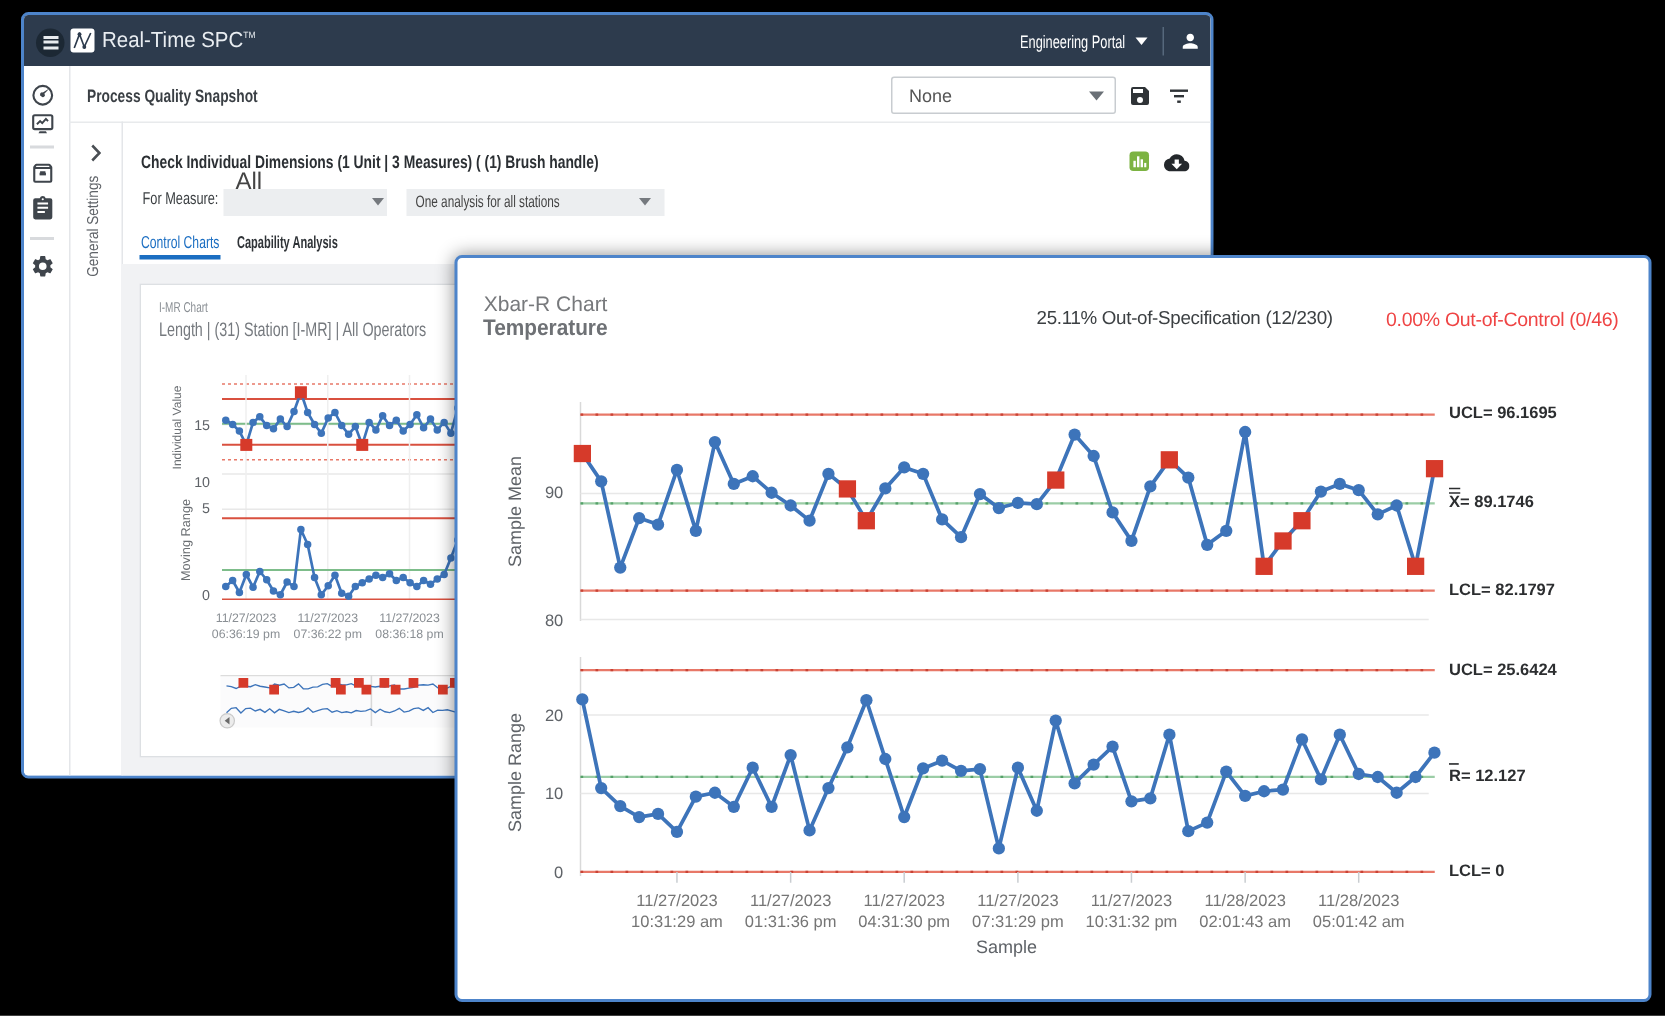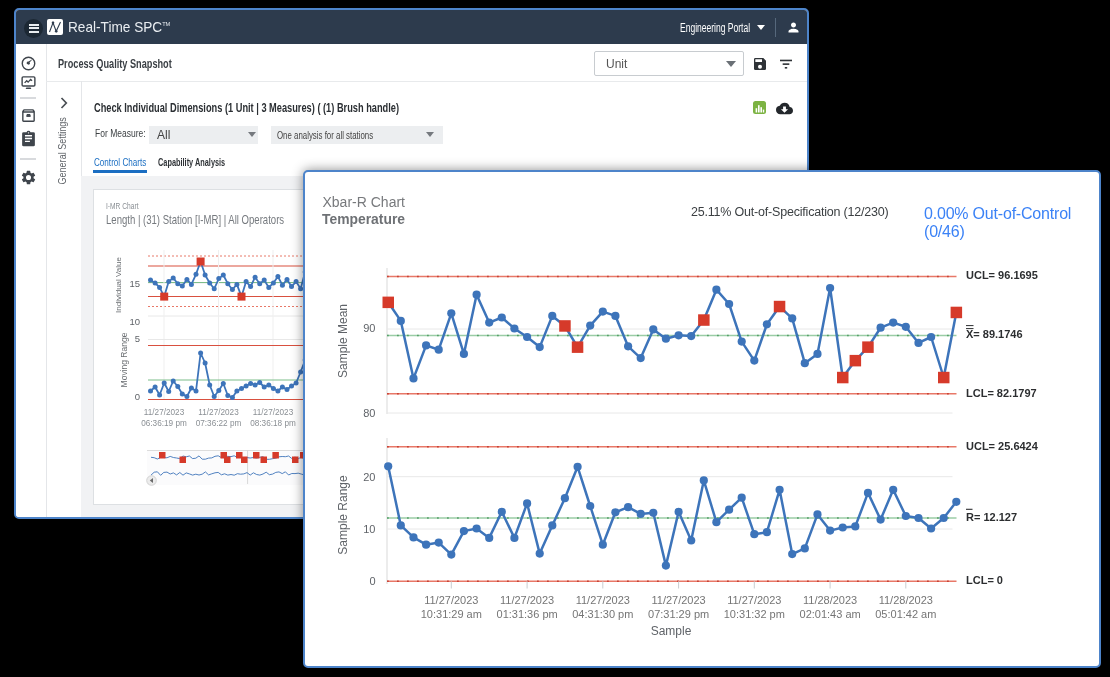--- a/index.html
+++ b/index.html
@@ -69,21 +69,21 @@
     </div>
   <div class="abs" style="left:4px;top:148px;width:16px;height:1.5px;background:#d8dadd"></div>
   <div class="abs" style="left:3.5px;top:159px">
       <svg width="17" height="17" viewBox="0 0 24 24" style="display:block">
         <path fill="#3f454c" d="M19.14 12.94a7.43 7.43 0 0 0 .06-.94 7.43 7.43 0 0 0-.06-.94l2.03-1.58a.49.49 0 0 0 .12-.61l-1.92-3.32a.49.49 0 0 0-.59-.22l-2.39 1a7.3 7.3 0 0 0-1.62-.94l-.36-2.54a.48.48 0 0 0-.48-.41h-3.84a.48.48 0 0 0-.48.41l-.36 2.54a7.3 7.3 0 0 0-1.62.94l-2.39-1a.49.49 0 0 0-.59.22L2.74 8.87a.48.48 0 0 0 .12.61l2.03 1.58a7.43 7.43 0 0 0-.06.94 7.43 7.43 0 0 0 .06.94l-2.03 1.58a.48.48 0 0 0-.12.61l1.92 3.32c.12.21.37.3.59.22l2.39-1c.5.38 1.05.7 1.62.94l.36 2.54c.04.24.24.41.48.41h3.84a.48.48 0 0 0 .48-.41l.36-2.54a7.3 7.3 0 0 0 1.62-.94l2.39 1c.22.08.47 0 .59-.22l1.92-3.32a.49.49 0 0 0-.12-.61zM12 15.6A3.6 3.6 0 1 1 15.6 12 3.6 3.6 0 0 1 12 15.6z"></path>
       </svg>
     </div>
 
   <div class="abs" style="left:41.5px;top:47px;font-size:12px;font-weight:bold;color:#3a3f44;transform:scaleX(0.765);transform-origin:left;white-space:nowrap">Process Quality Snapshot</div>
   <div class="abs" style="left:578px;top:41px;width:150px;height:25px;border:1px solid #c8ccd0;border-radius:2px;background:#fff"></div>
-  <div class="abs" style="left:590px;top:47px;font-size:12px;color:#555">Unit</div>
+  <div class="abs" style="left:590px;top:47px;font-size:12px;color:#555">None</div>
   <div class="abs" style="left:710px;top:51px;width:0;height:0;border-left:5px solid transparent;border-right:5px solid transparent;border-top:6px solid #6a7076"></div>
   <div class="abs" style="left:736px;top:45.5px">
       <svg width="16" height="16" viewBox="0 0 24 24" style="display:block">
         <path fill="#2f3337" d="M17 3H5a2 2 0 0 0-2 2v14a2 2 0 0 0 2 2h14a2 2 0 0 0 2-2V7l-4-4zm-5 16a3 3 0 1 1 3-3 3 3 0 0 1-3 3zm3-10H5V5h10v4z"></path>
       </svg>
     </div>
   <div class="abs" style="left:762px;top:46px">
       <svg width="16" height="16" viewBox="0 0 24 24" style="display:block">
         <rect x="3" y="5.5" width="18" height="2.4" fill="#2f3337"></rect>
         <rect x="7" y="11" width="10" height="2.4" fill="#2f3337"></rect>
@@ -105,21 +105,21 @@
     </div>
 
   <div class="abs" style="left:43.5px;top:85px"><svg width="8" height="12" viewBox="0 0 8 12">
         <polyline points="1.5,1 6.3,6 1.5,11" fill="none" stroke="#4a4f54" stroke-width="1.7"></polyline>
       </svg></div>
   <div class="abs vtxt" style="left:40px;top:98px;width:15px;height:85px;font-size:10.5px;color:#5f6368;text-align:center;white-space:nowrap;transform:rotate(180deg) scaleY(0.86);transform-origin:center">General Settings</div>
 
   <div class="abs" style="left:77.7px;top:91px;font-size:12px;font-weight:bold;color:#2b2f33;transform:scaleX(0.77);transform-origin:left;white-space:nowrap">Check Individual Dimensions (1 Unit | 3 Measures) ( (1) Brush handle)</div>
   <div class="abs" style="left:78.5px;top:116.5px;font-size:11.5px;color:#3c4043;transform:scaleX(0.74);transform-origin:left;white-space:nowrap">For Measure:</div>
   <div class="abs" style="left:133px;top:115.5px;width:109px;height:18px;background:#eceef0"></div>
-  <div class="abs" style="left:141px;top:118px;font-size:12px;color:#444">All</div>
+  <div class="abs" style="left:141px;top:103px;font-size:16px;color:#444">All</div>
   <div class="abs" style="left:232px;top:121.5px;width:0;height:0;border-left:4.5px solid transparent;border-right:4.5px solid transparent;border-top:5px solid #75797e"></div>
   <div class="abs" style="left:254.5px;top:115.5px;width:172px;height:18px;background:#eceef0"></div>
   <div class="abs" style="left:260.8px;top:118.5px;font-size:11px;color:#444;transform:scaleX(0.715);transform-origin:left;white-space:nowrap">One analysis for all stations</div>
   <div class="abs" style="left:410px;top:121.5px;width:0;height:0;border-left:4.5px solid transparent;border-right:4.5px solid transparent;border-top:5px solid #75797e"></div>
 
   <div class="abs" style="left:77.7px;top:146px;font-size:11.5px;color:#1b6ec2;transform:scaleX(0.705);transform-origin:left;white-space:nowrap">Control Charts</div>
   <div class="abs" style="left:77px;top:160px;width:54px;height:2.5px;background:#1b6ec2"></div>
   <div class="abs" style="left:142px;top:146px;font-size:11.5px;font-weight:bold;color:#2f3337;transform:scaleX(0.64);transform-origin:left;white-space:nowrap">Capability Analysis</div>
 
   <div class="abs" style="left:65px;top:166px;width:726px;height:341px;background:#f1f2f4"></div>
@@ -246,21 +246,21 @@
 <rect x="292" y="446.5" width="6.5" height="6.5" fill="#d63a2a"></rect>
 <circle cx="135.5" cy="470.5" r="4.8" fill="#ececec" stroke="#c9c9c9" stroke-width="0.8"></circle>
 <path d="M137 468 L133.8 470.5 L137 473 Z" fill="#6a6a6a"></path>
   </svg>
 </div>
 
 <div id="fgwin">
   <div class="abs" style="left:17.5px;top:21.5px;font-size:14px;color:#77797c">Xbar-R Chart</div>
   <div class="abs" style="left:17px;top:37.5px;font-size:15px;font-weight:bold;color:#6e7175;transform:scaleX(0.925);transform-origin:left;white-space:nowrap">Temperature</div>
   <div class="abs" style="left:386px;top:33px;font-size:12.5px;color:#3c4043;letter-spacing:-0.2px">25.11% Out-of-Specification (12/230)</div>
-  <div class="abs" style="left:619px;top:33px;font-size:16px;color:#3b82f6;letter-spacing:-0.2px">0.00% Out-of-Control (0/46)</div>
+  <div class="abs" style="left:619px;top:33px;font-size:13px;color:#ef4444;letter-spacing:-0.2px">0.00% Out-of-Control (0/46)</div>
   <svg class="abs" style="left:0;top:0" width="794" height="494" viewBox="0 0 794 494">
 <line x1="82" y1="96" x2="82" y2="242" stroke="#d9d9d9" stroke-width="1"></line>
 <line x1="82" y1="157" x2="647.5" y2="157" stroke="#e8e8e8" stroke-width="1"></line>
 <line x1="82" y1="241" x2="647.5" y2="241" stroke="#e8e8e8" stroke-width="1"></line>
 <line x1="82" y1="104.4" x2="651.5" y2="104.4" stroke="#e87868" stroke-width="1.5"></line>
       <line x1="82" y1="104.4" x2="651.5" y2="104.4" stroke="#c94335" stroke-width="1.5" stroke-dasharray="1.8 8.2"></line>
 <line x1="82" y1="163.5" x2="651.5" y2="163.5" stroke="#9bcda6" stroke-width="1.5"></line>
       <line x1="82" y1="163.5" x2="651.5" y2="163.5" stroke="#55a169" stroke-width="1.5" stroke-dasharray="1.8 8.2"></line>
 <line x1="82" y1="221.8" x2="651.5" y2="221.8" stroke="#e87868" stroke-width="1.5"></line>
       <line x1="82" y1="221.8" x2="651.5" y2="221.8" stroke="#c94335" stroke-width="1.5" stroke-dasharray="1.8 8.2"></line>

